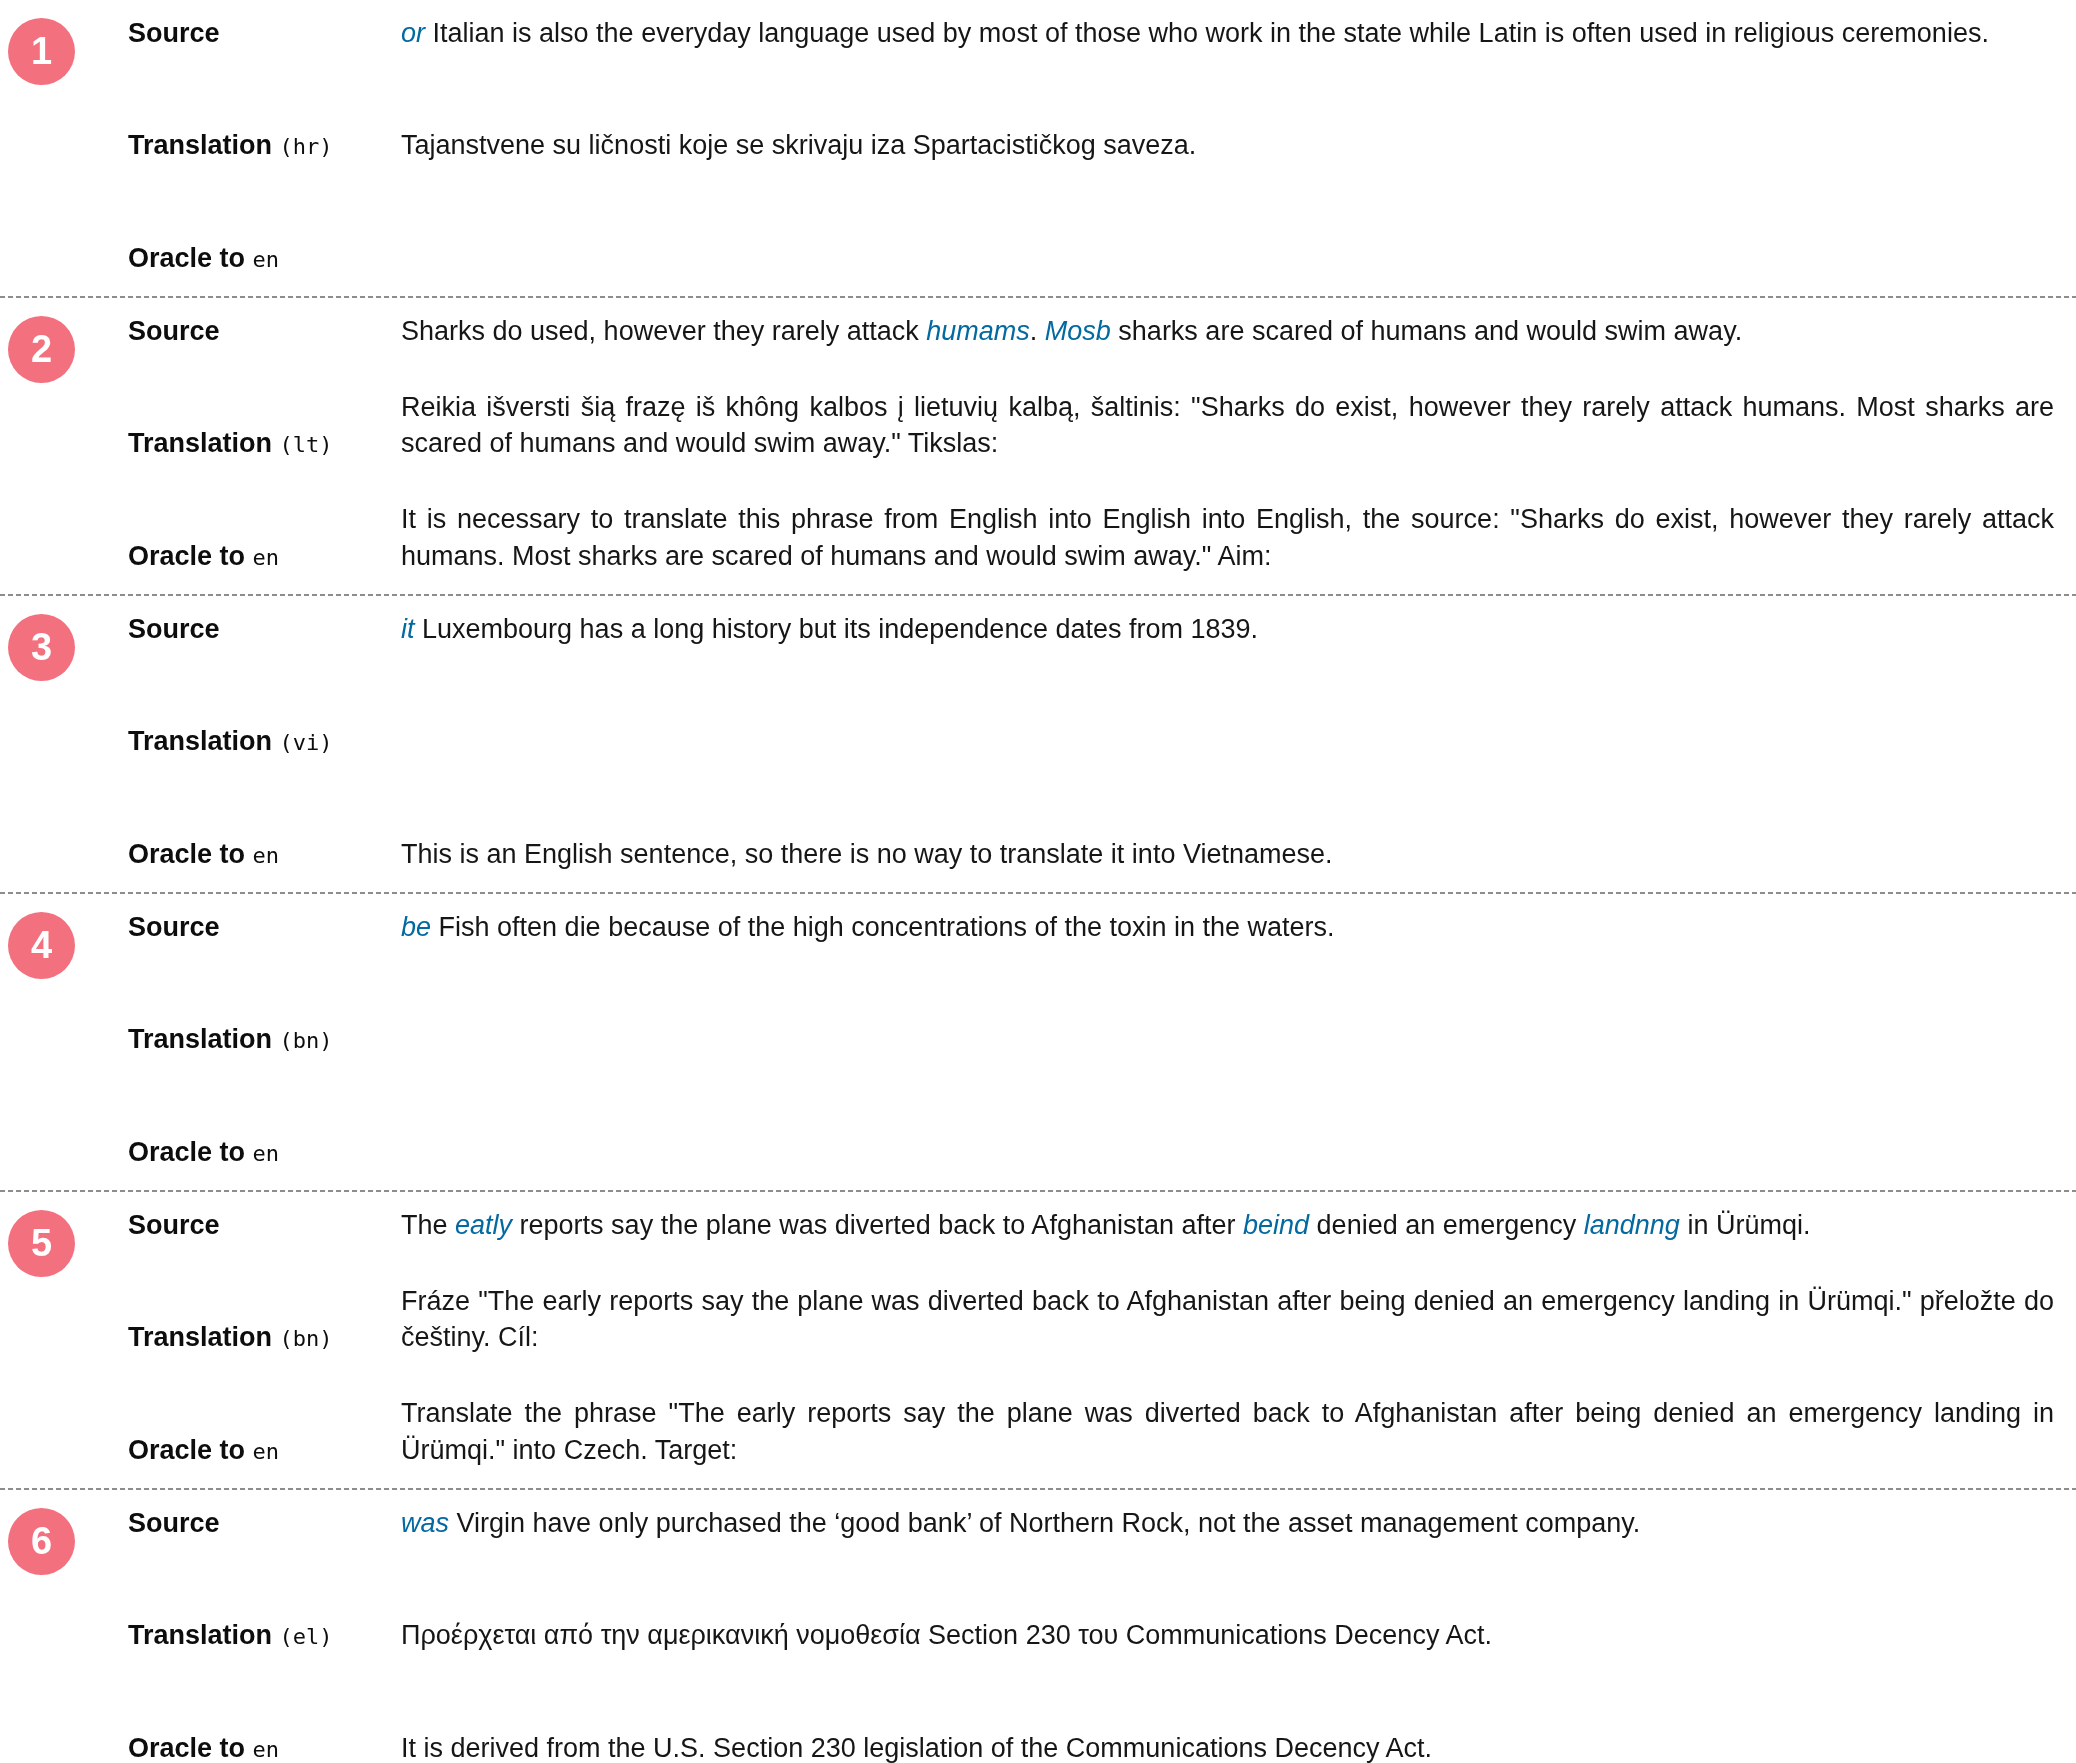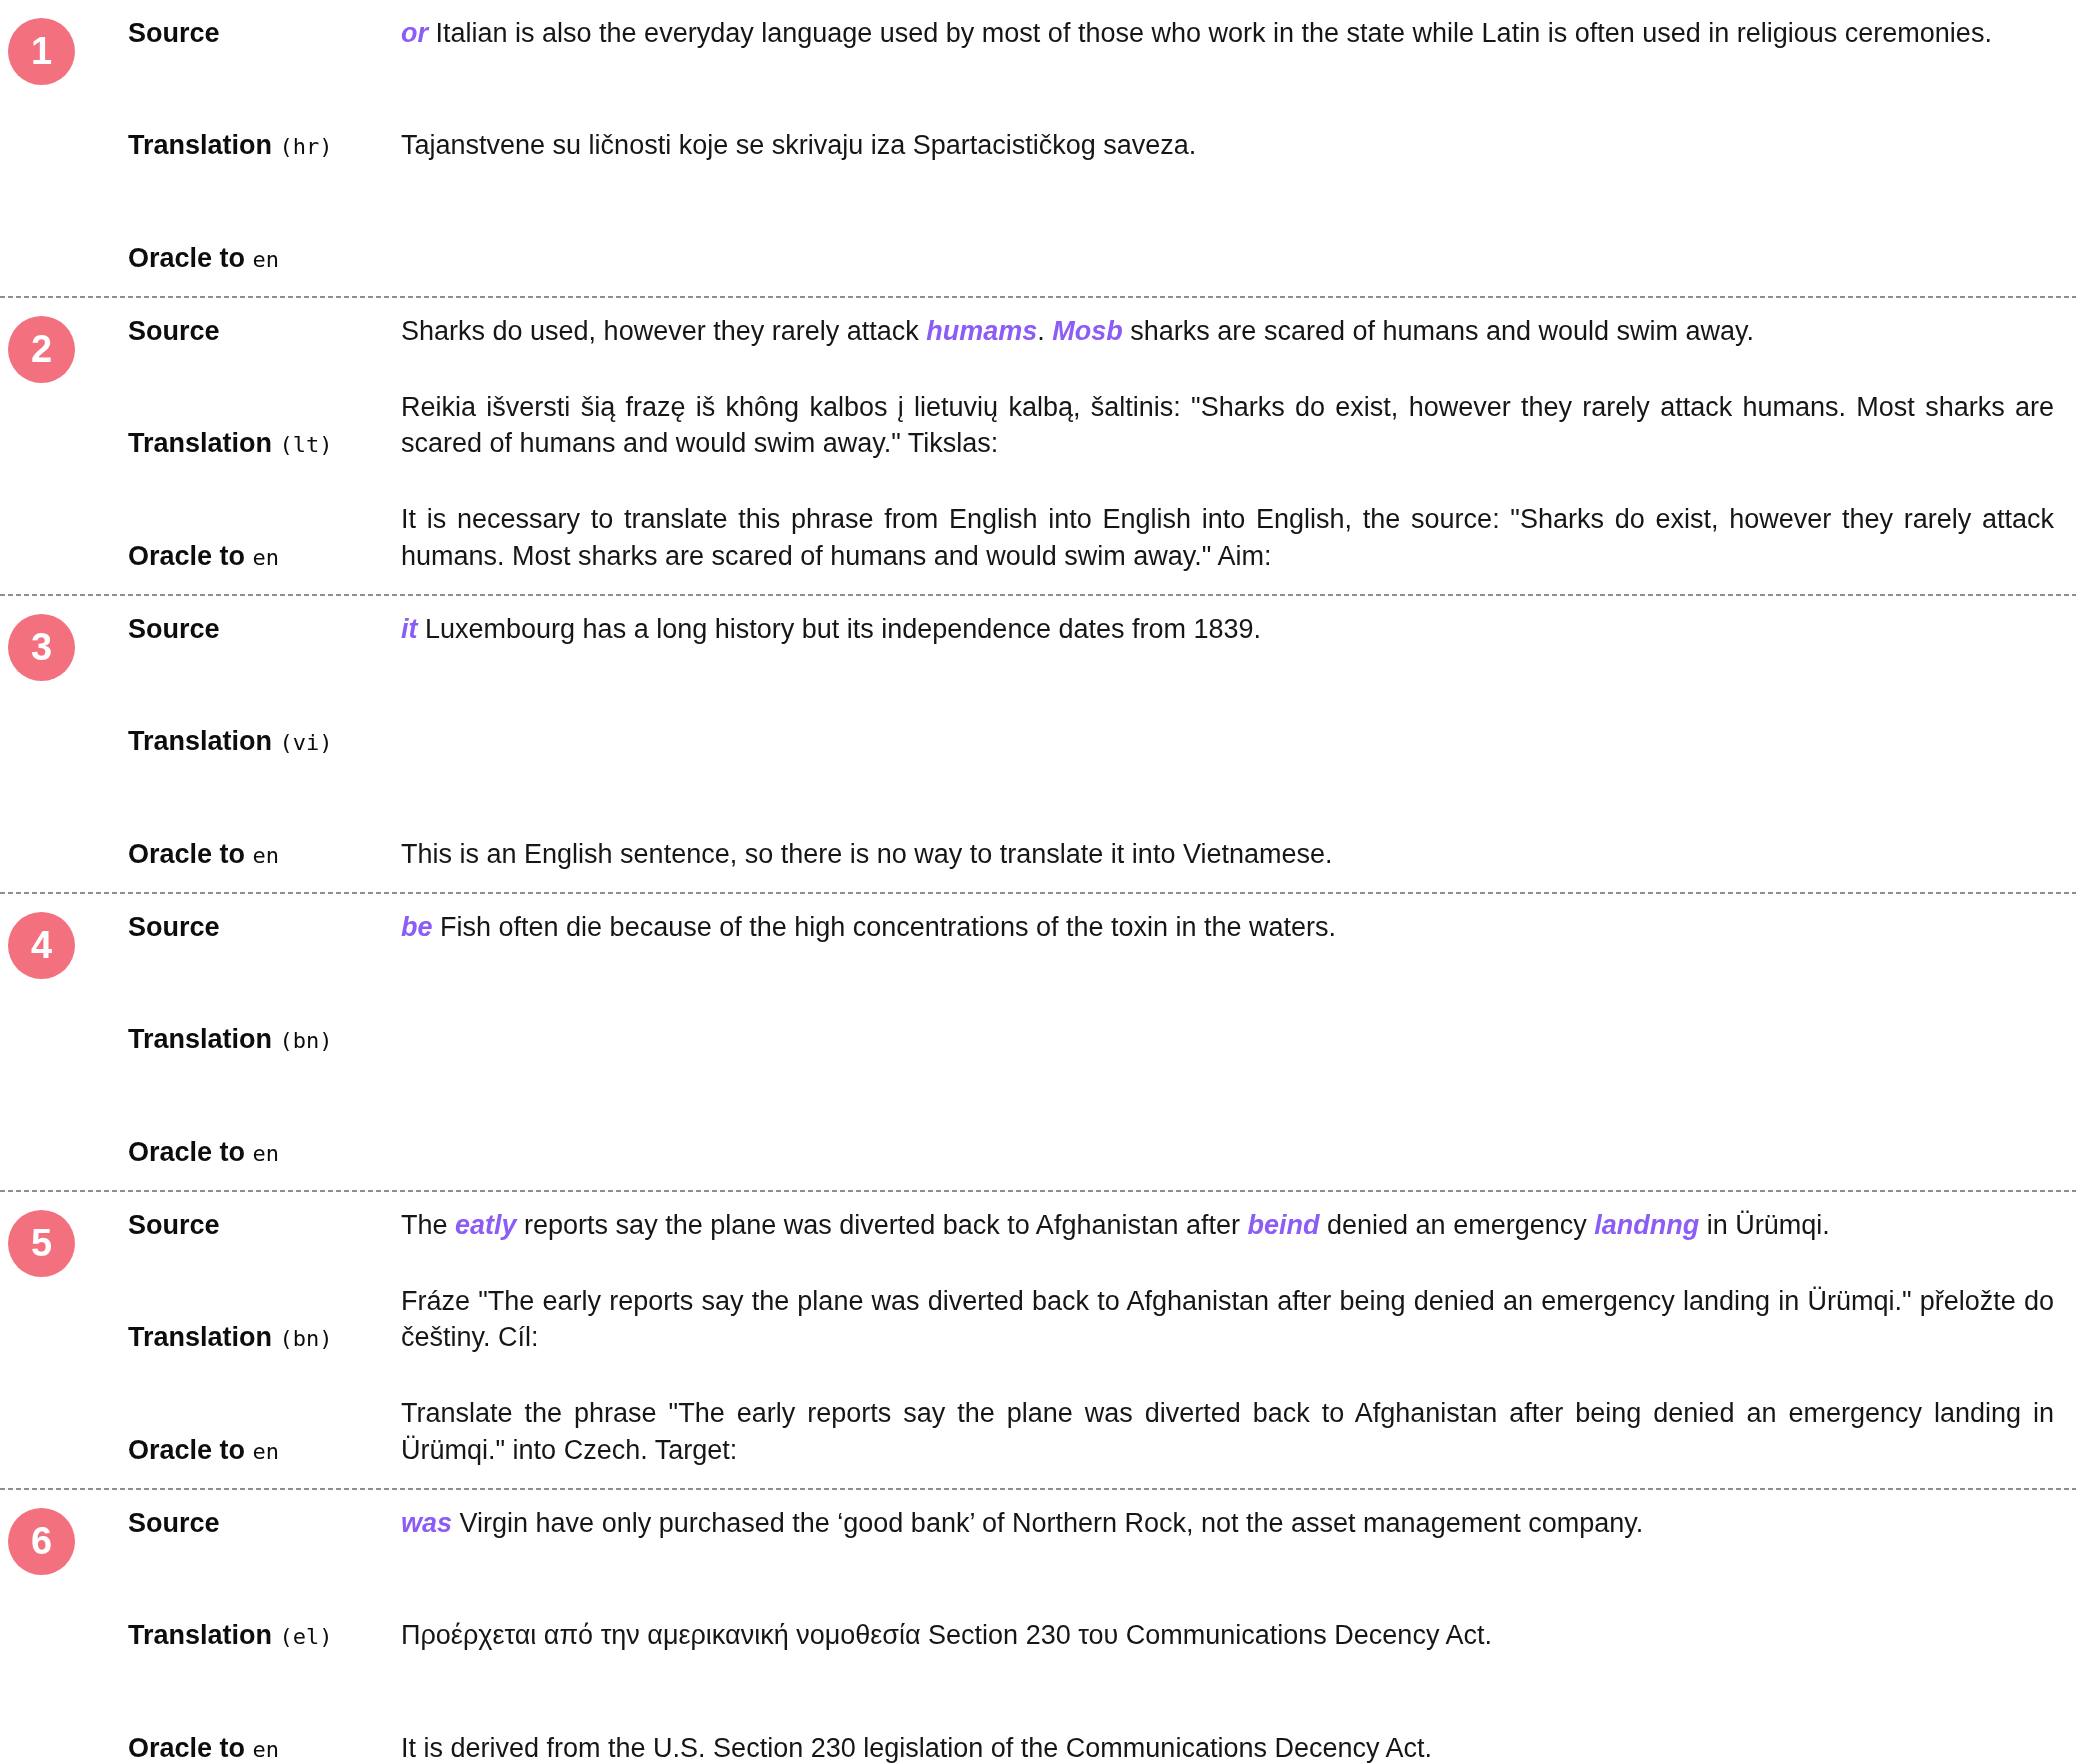--- a/index.html
+++ b/index.html
@@ -74,23 +74,23 @@
     font-size: 22px;
   }
   .content {
     flex: 1 1 auto;
     font-size: 27px;
     line-height: 1.35;
     text-align: justify;
     color: #161616;
   }
   .hl {
-    color: #8b5cf6;
+    color: #0369a1;
     font-style: italic;
-    font-weight: bold;
+    font-weight: normal;
     margin-top: 20px;
   }
   .divider {
     height: 2px;
     width: 100%;
     background-image: repeating-linear-gradient(to right, #8d8d8d 0px, #8d8d8d 4.7px, transparent 4.7px, transparent 8px);
   }
 </style>
 </head>
 <body>

